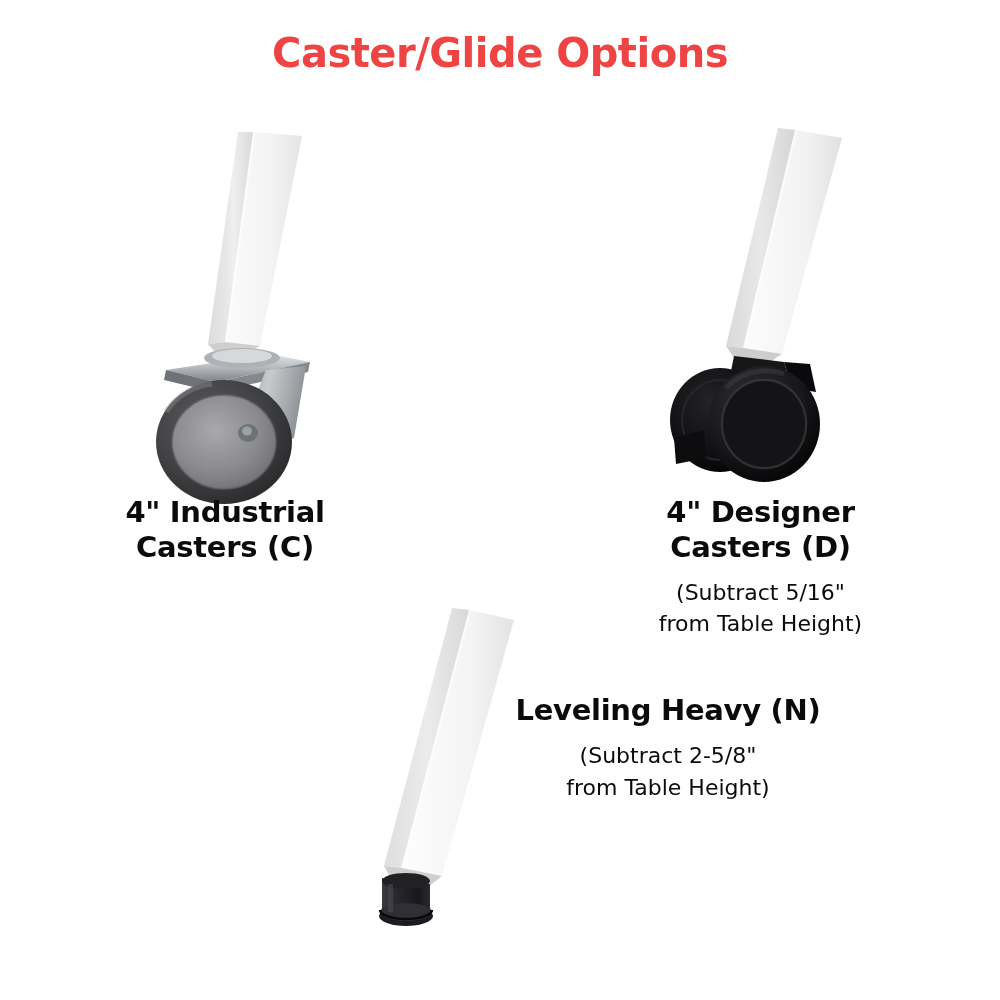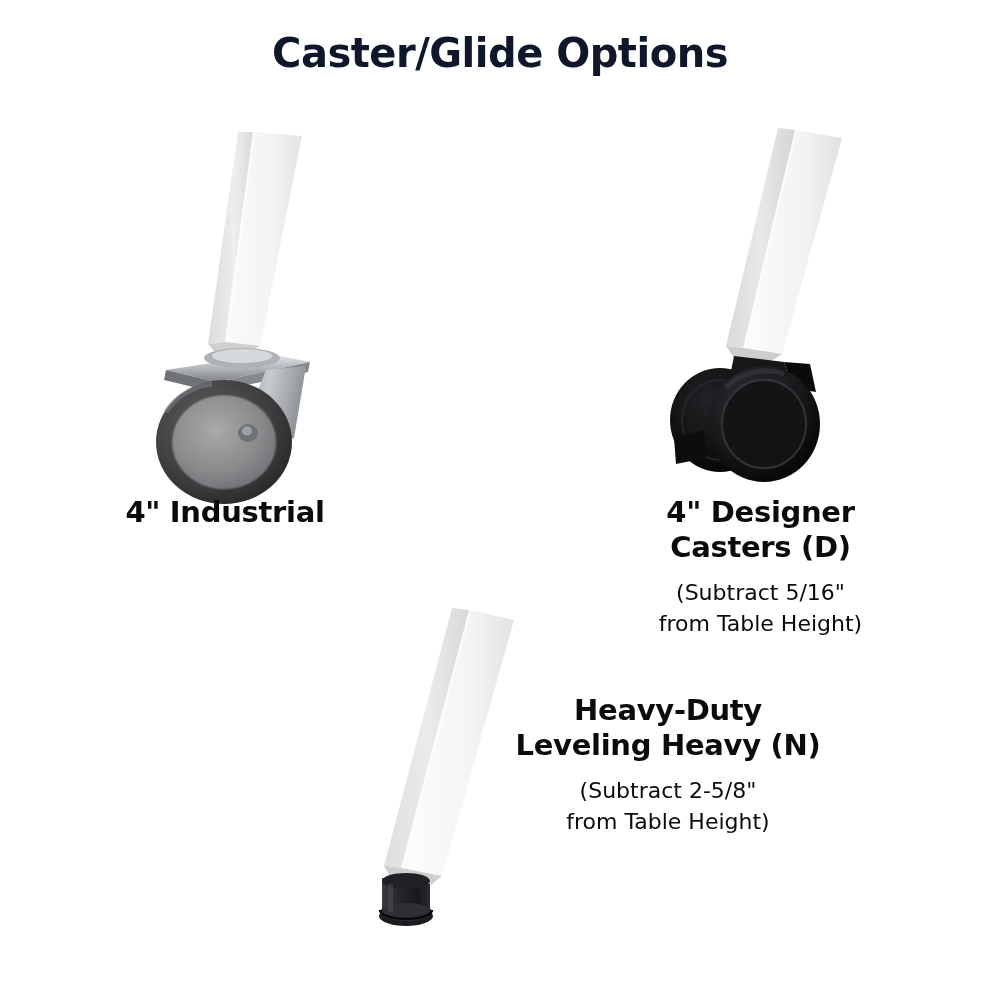--- a/index.html
+++ b/index.html
@@ -20,21 +20,21 @@
 
   
   .title {
     position: absolute;
     left: 0;
     top: 30px;
     width: 1000px;
     text-align: center;
     font-size: 40px;
     font-weight: bold;
-    color: #0f172a;
+    color: #ef4444;
     letter-spacing: -0.5px;
     font-family: "DejaVu Sans", sans-serif;
   }
 
   
   .caption {
     position: absolute;
     text-align: center;
     color: #0d0a0a;
     font-family: "DejaVu Sans", sans-serif;
@@ -223,33 +223,33 @@
       <ellipse cx="76" cy="312" rx="26" ry="9" fill="#2f2f35"></ellipse>
 
       <path d="M 50 310 A 26 9 0 0 0 102 310" stroke="#08080a" stroke-width="2.5" fill="none"></path>
 
       <rect x="58" y="284" width="5" height="28" fill="#55555e" opacity="0.45"></rect>
     </svg>
   </div>
 
   <div class="caption" id="cap-industrial">
     <div class="hd">4" Industrial</div>
+    <div class="hd">Casters (C)</div>
   </div>
 
   <div class="caption" id="cap-designer">
     <div class="hd">4" Designer</div>
     <div class="hd">Casters (D)</div>
     <div class="note">
       <div>(Subtract 5/16"</div>
       <div>from Table Height)</div>
     </div>
   </div>
 
   <div class="caption" id="cap-glides">
-    <div class="hd">Heavy-Duty</div>
     <div class="hd">Leveling Heavy (N)</div>
     <div class="note">
       <div>(Subtract 2-5/8"</div>
       <div>from Table Height)</div>
     </div>
   </div>
 
 </div>
 
 </body></html>

